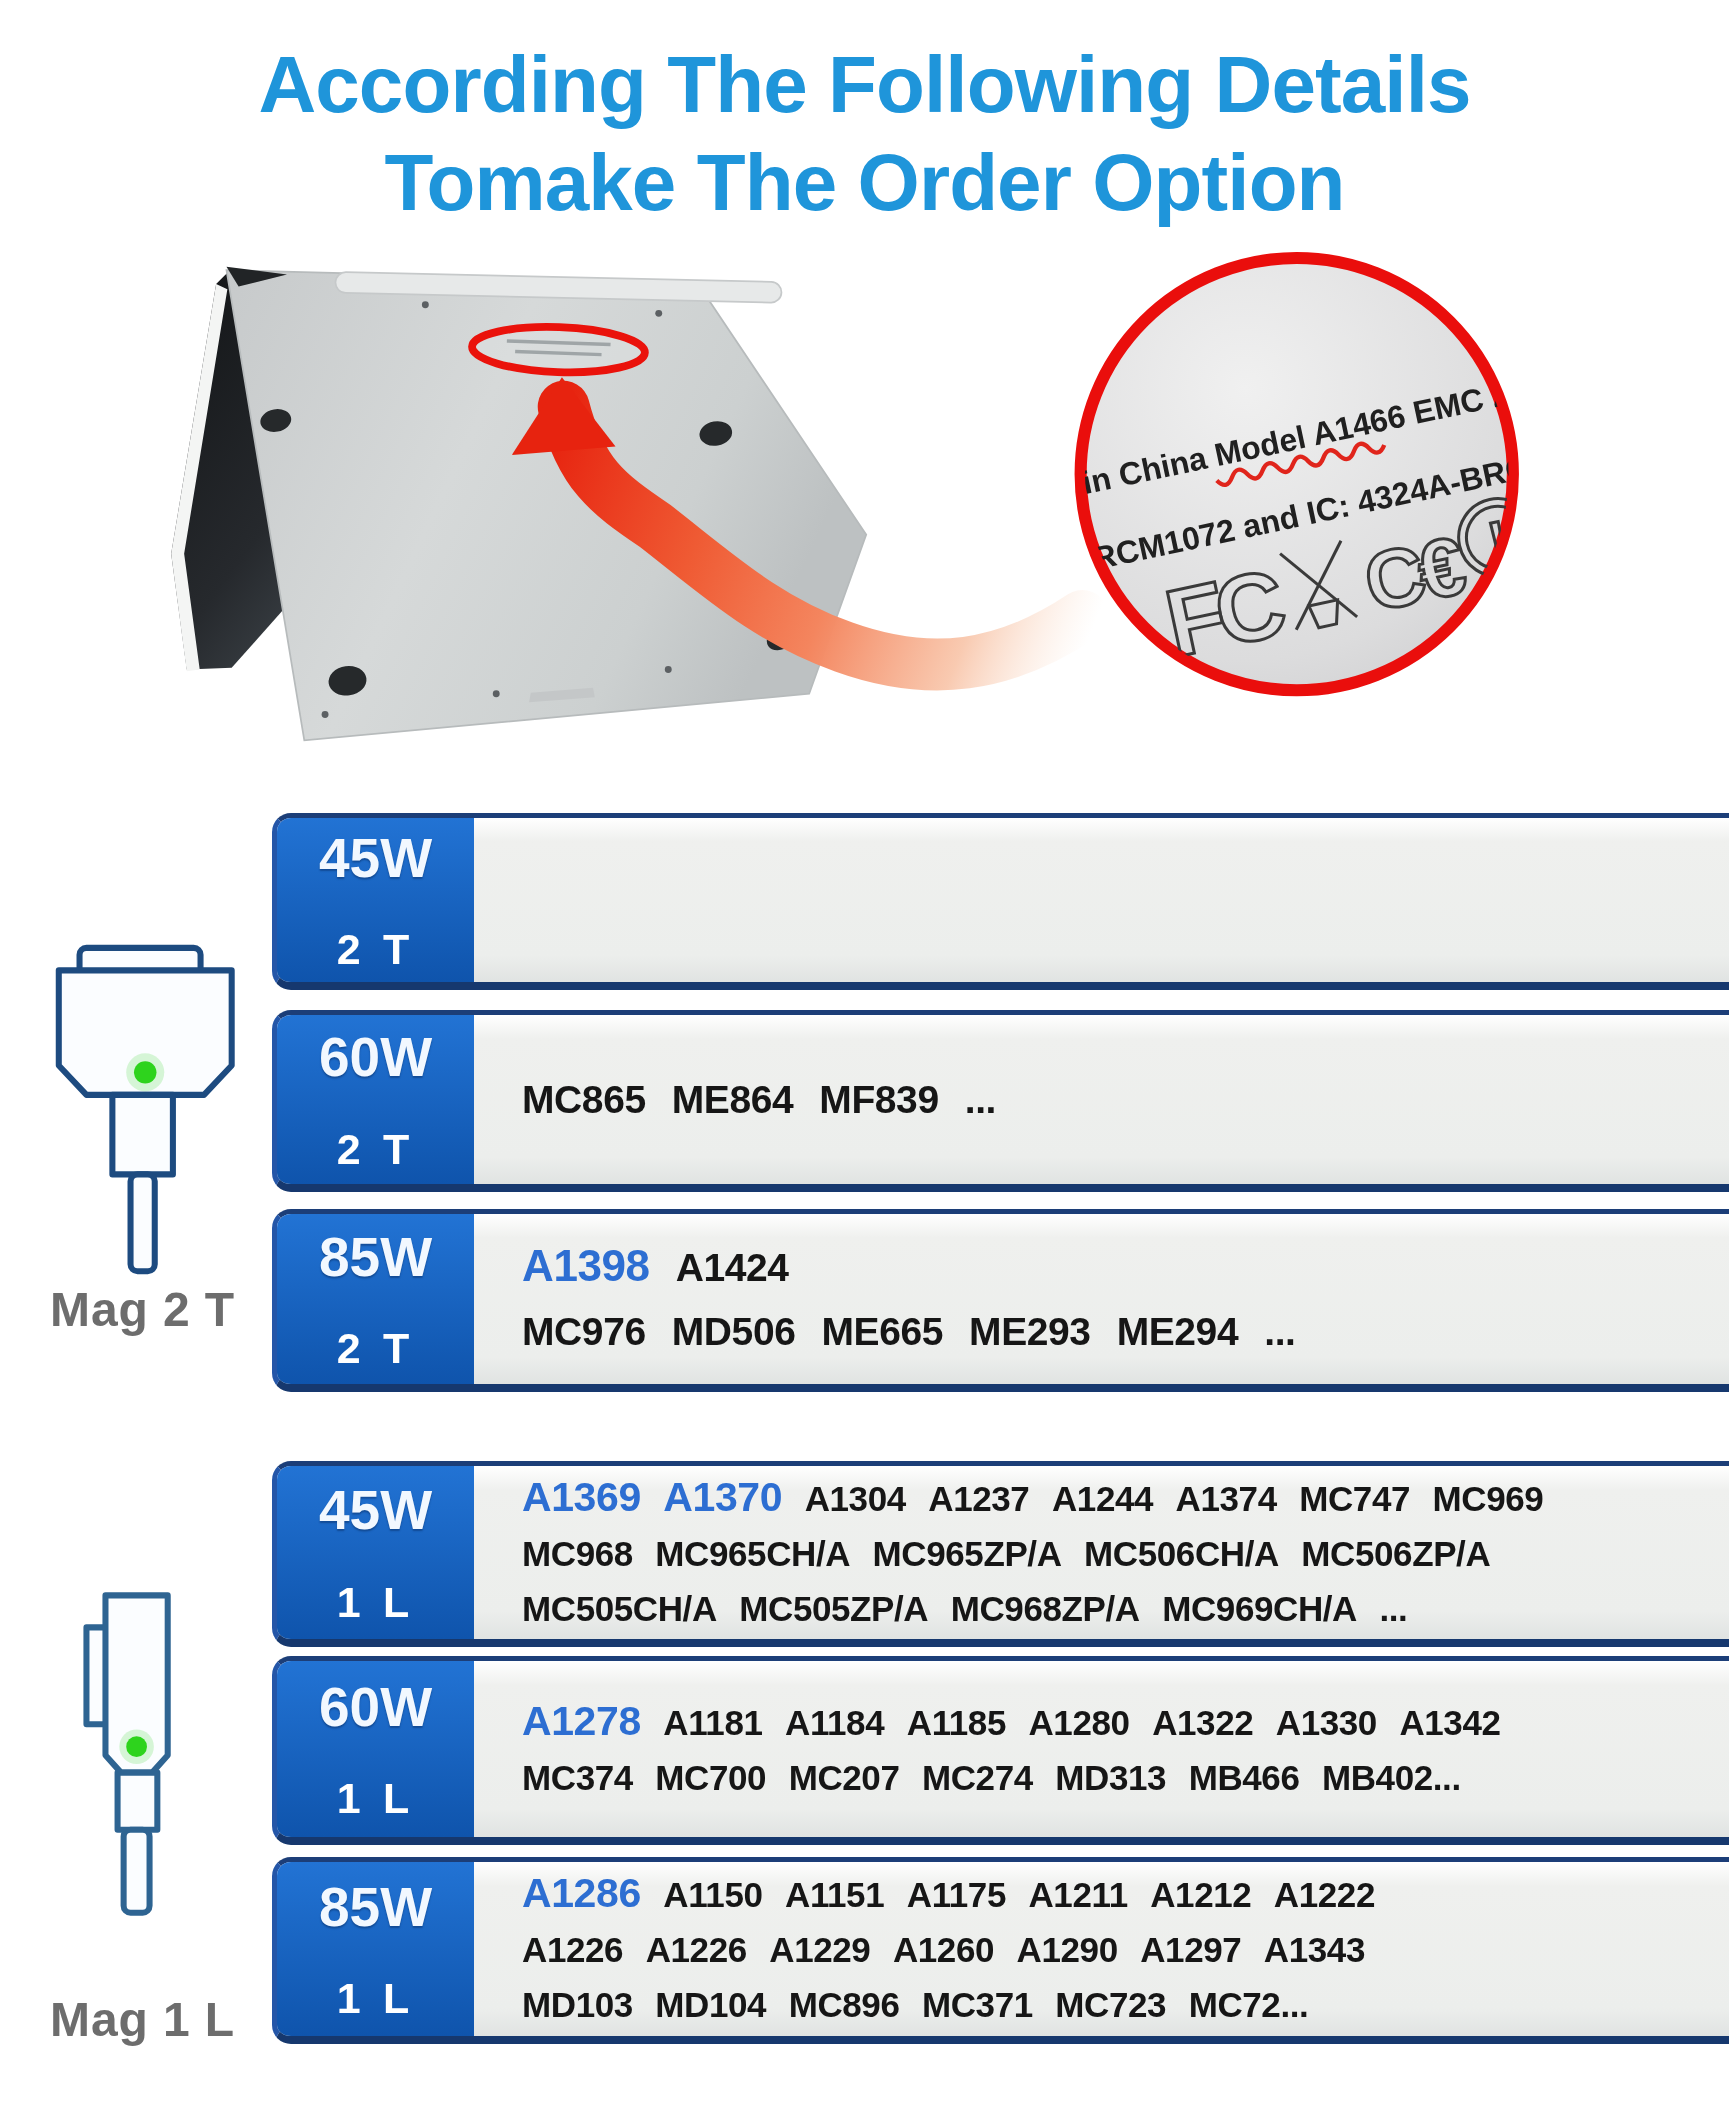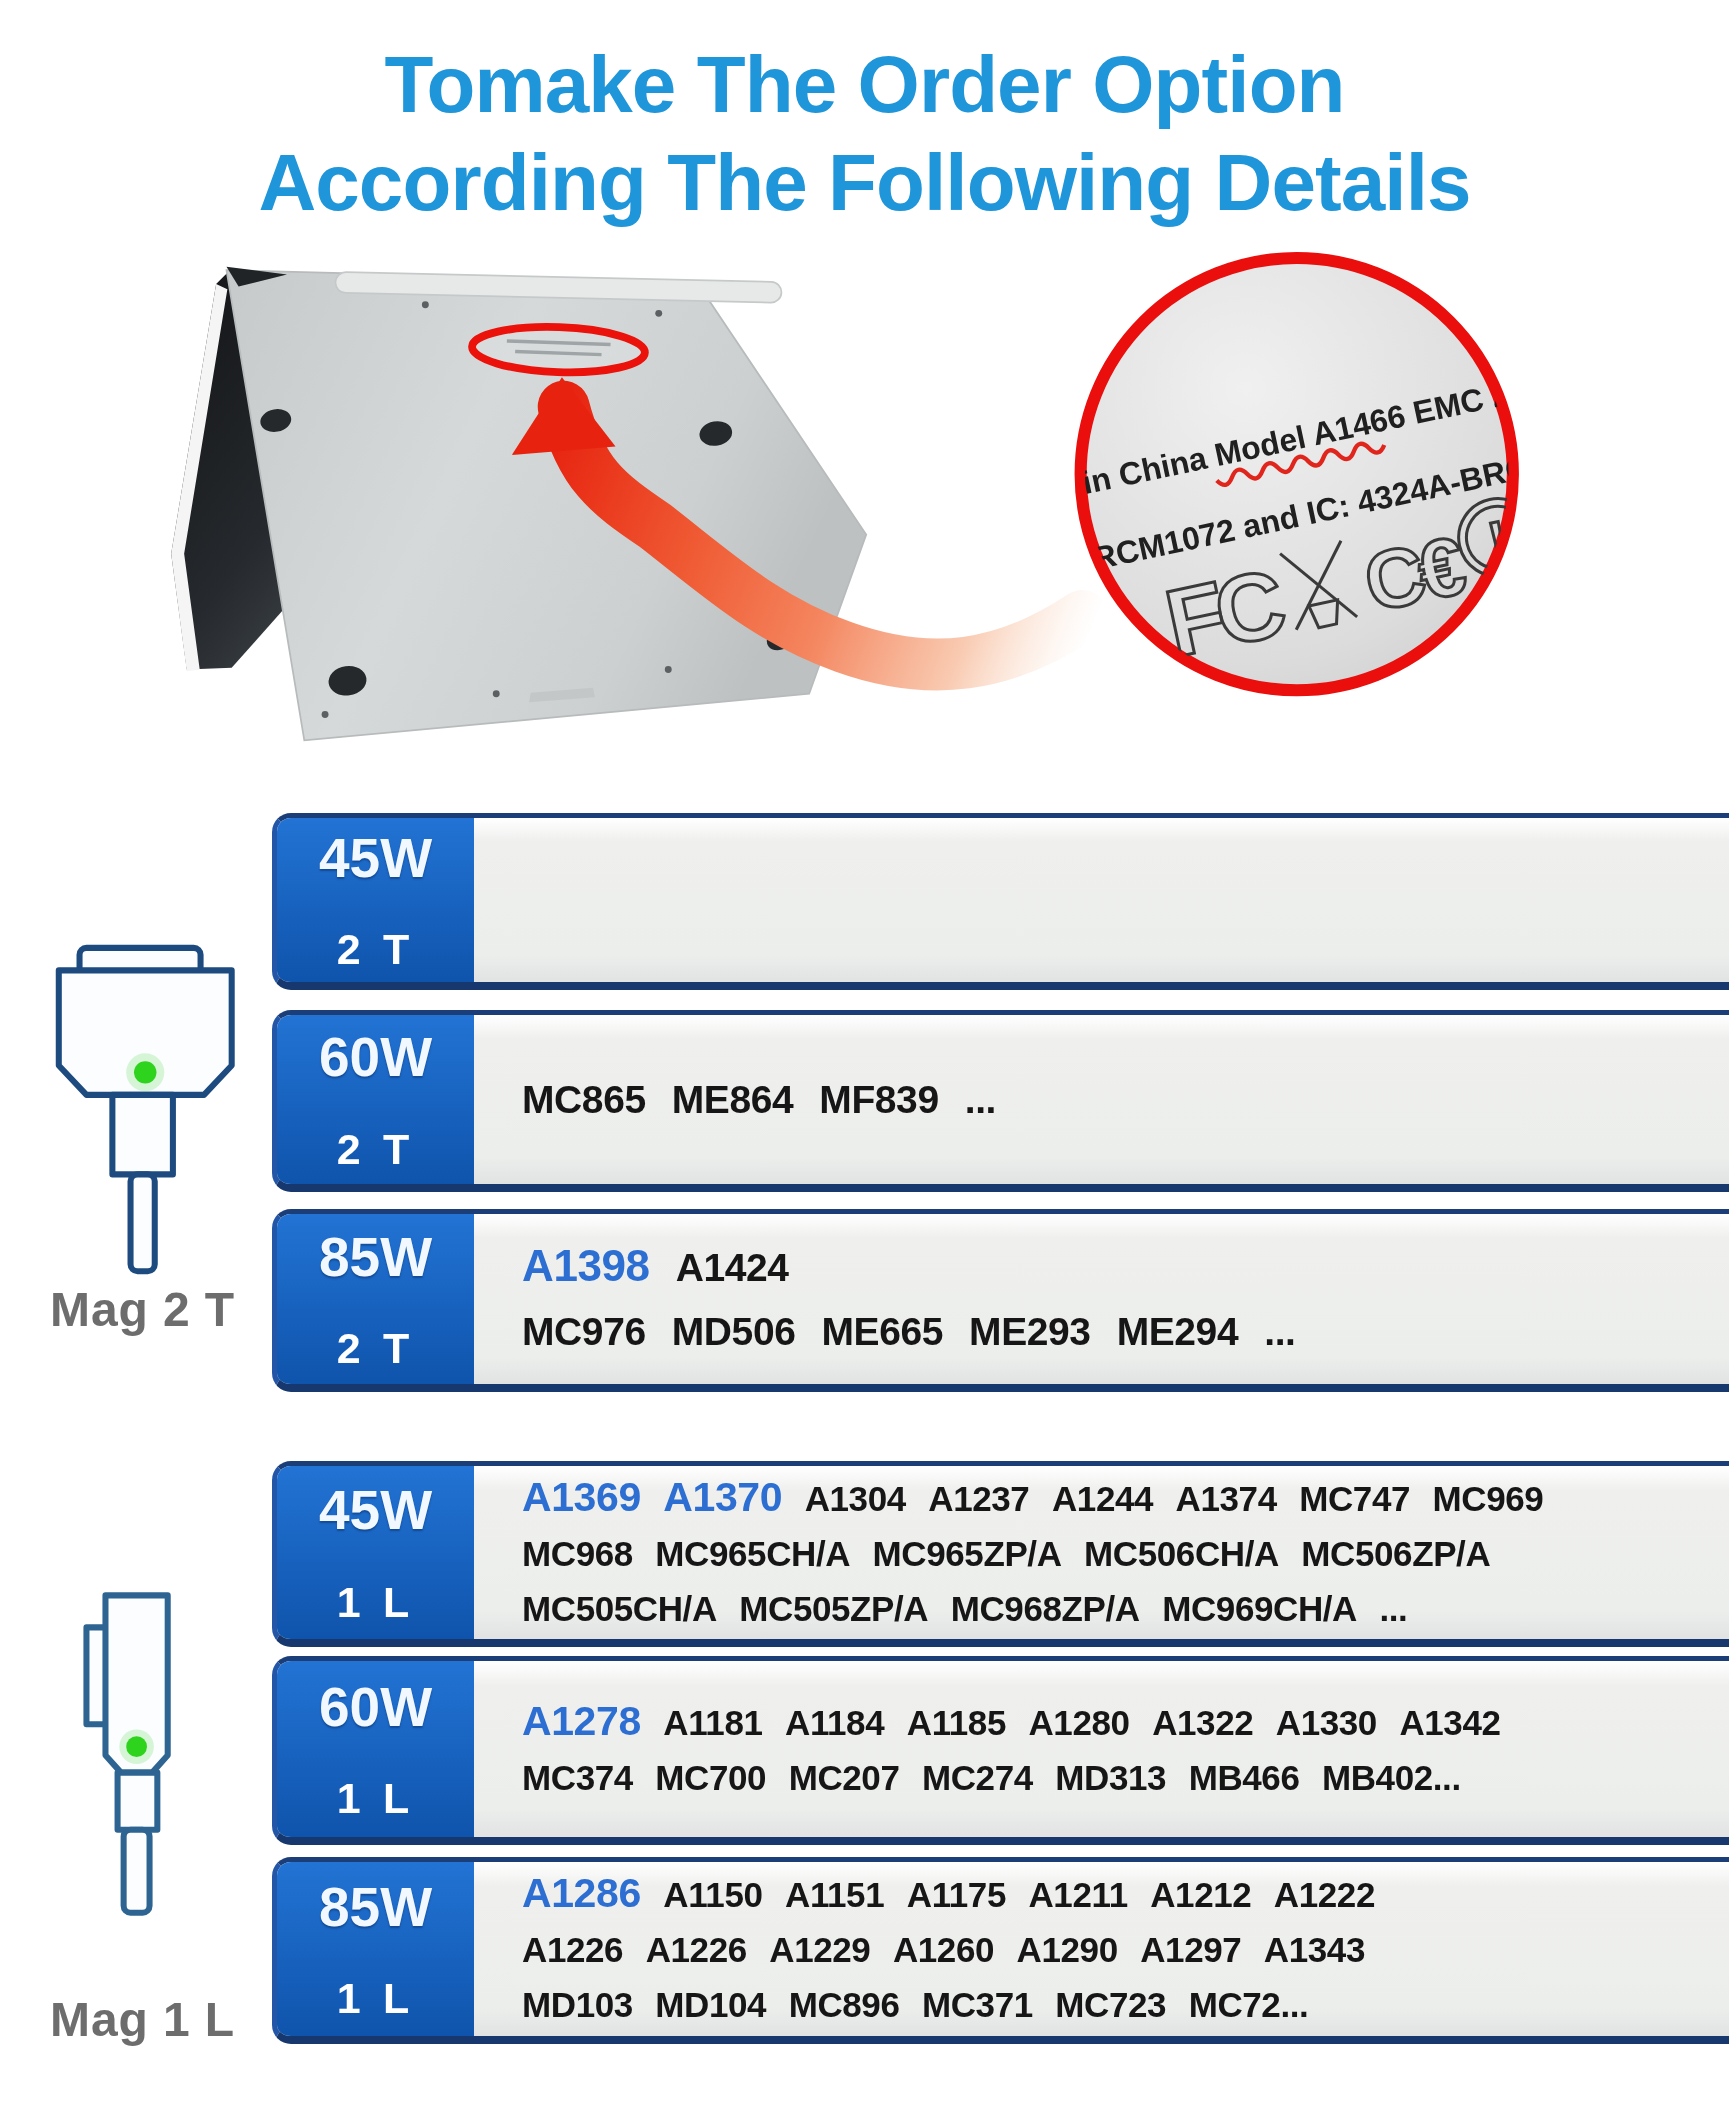--- a/index.html
+++ b/index.html
@@ -32,22 +32,22 @@
   .tok.hl{color:#2d6ed2;}
   .g1 .tok.hl{font-size:44px;}
   .g2 .tok.hl{font-size:41px;}
 </style>
 </head>
 <body>
 
 <div class="page" id="page">
 
   <div class="title">
+    <span>According The Following Details</span>
     <span>Tomake The Order Option</span>
-    <span>According The Following Details</span>
   </div>
 
   <svg class="hero-svg" viewBox="0 0 2000 2456" xmlns="http://www.w3.org/2000/svg">
     <defs>
       <linearGradient id="baseG" x1="0" y1="0" x2="1" y2="0.35">
         <stop offset="0" stop-color="#c7cacb"></stop>
         <stop offset="0.45" stop-color="#d6d9d9"></stop>
         <stop offset="0.8" stop-color="#ccd0d0"></stop>
         <stop offset="1" stop-color="#bdc1c2"></stop>
       </linearGradient>

